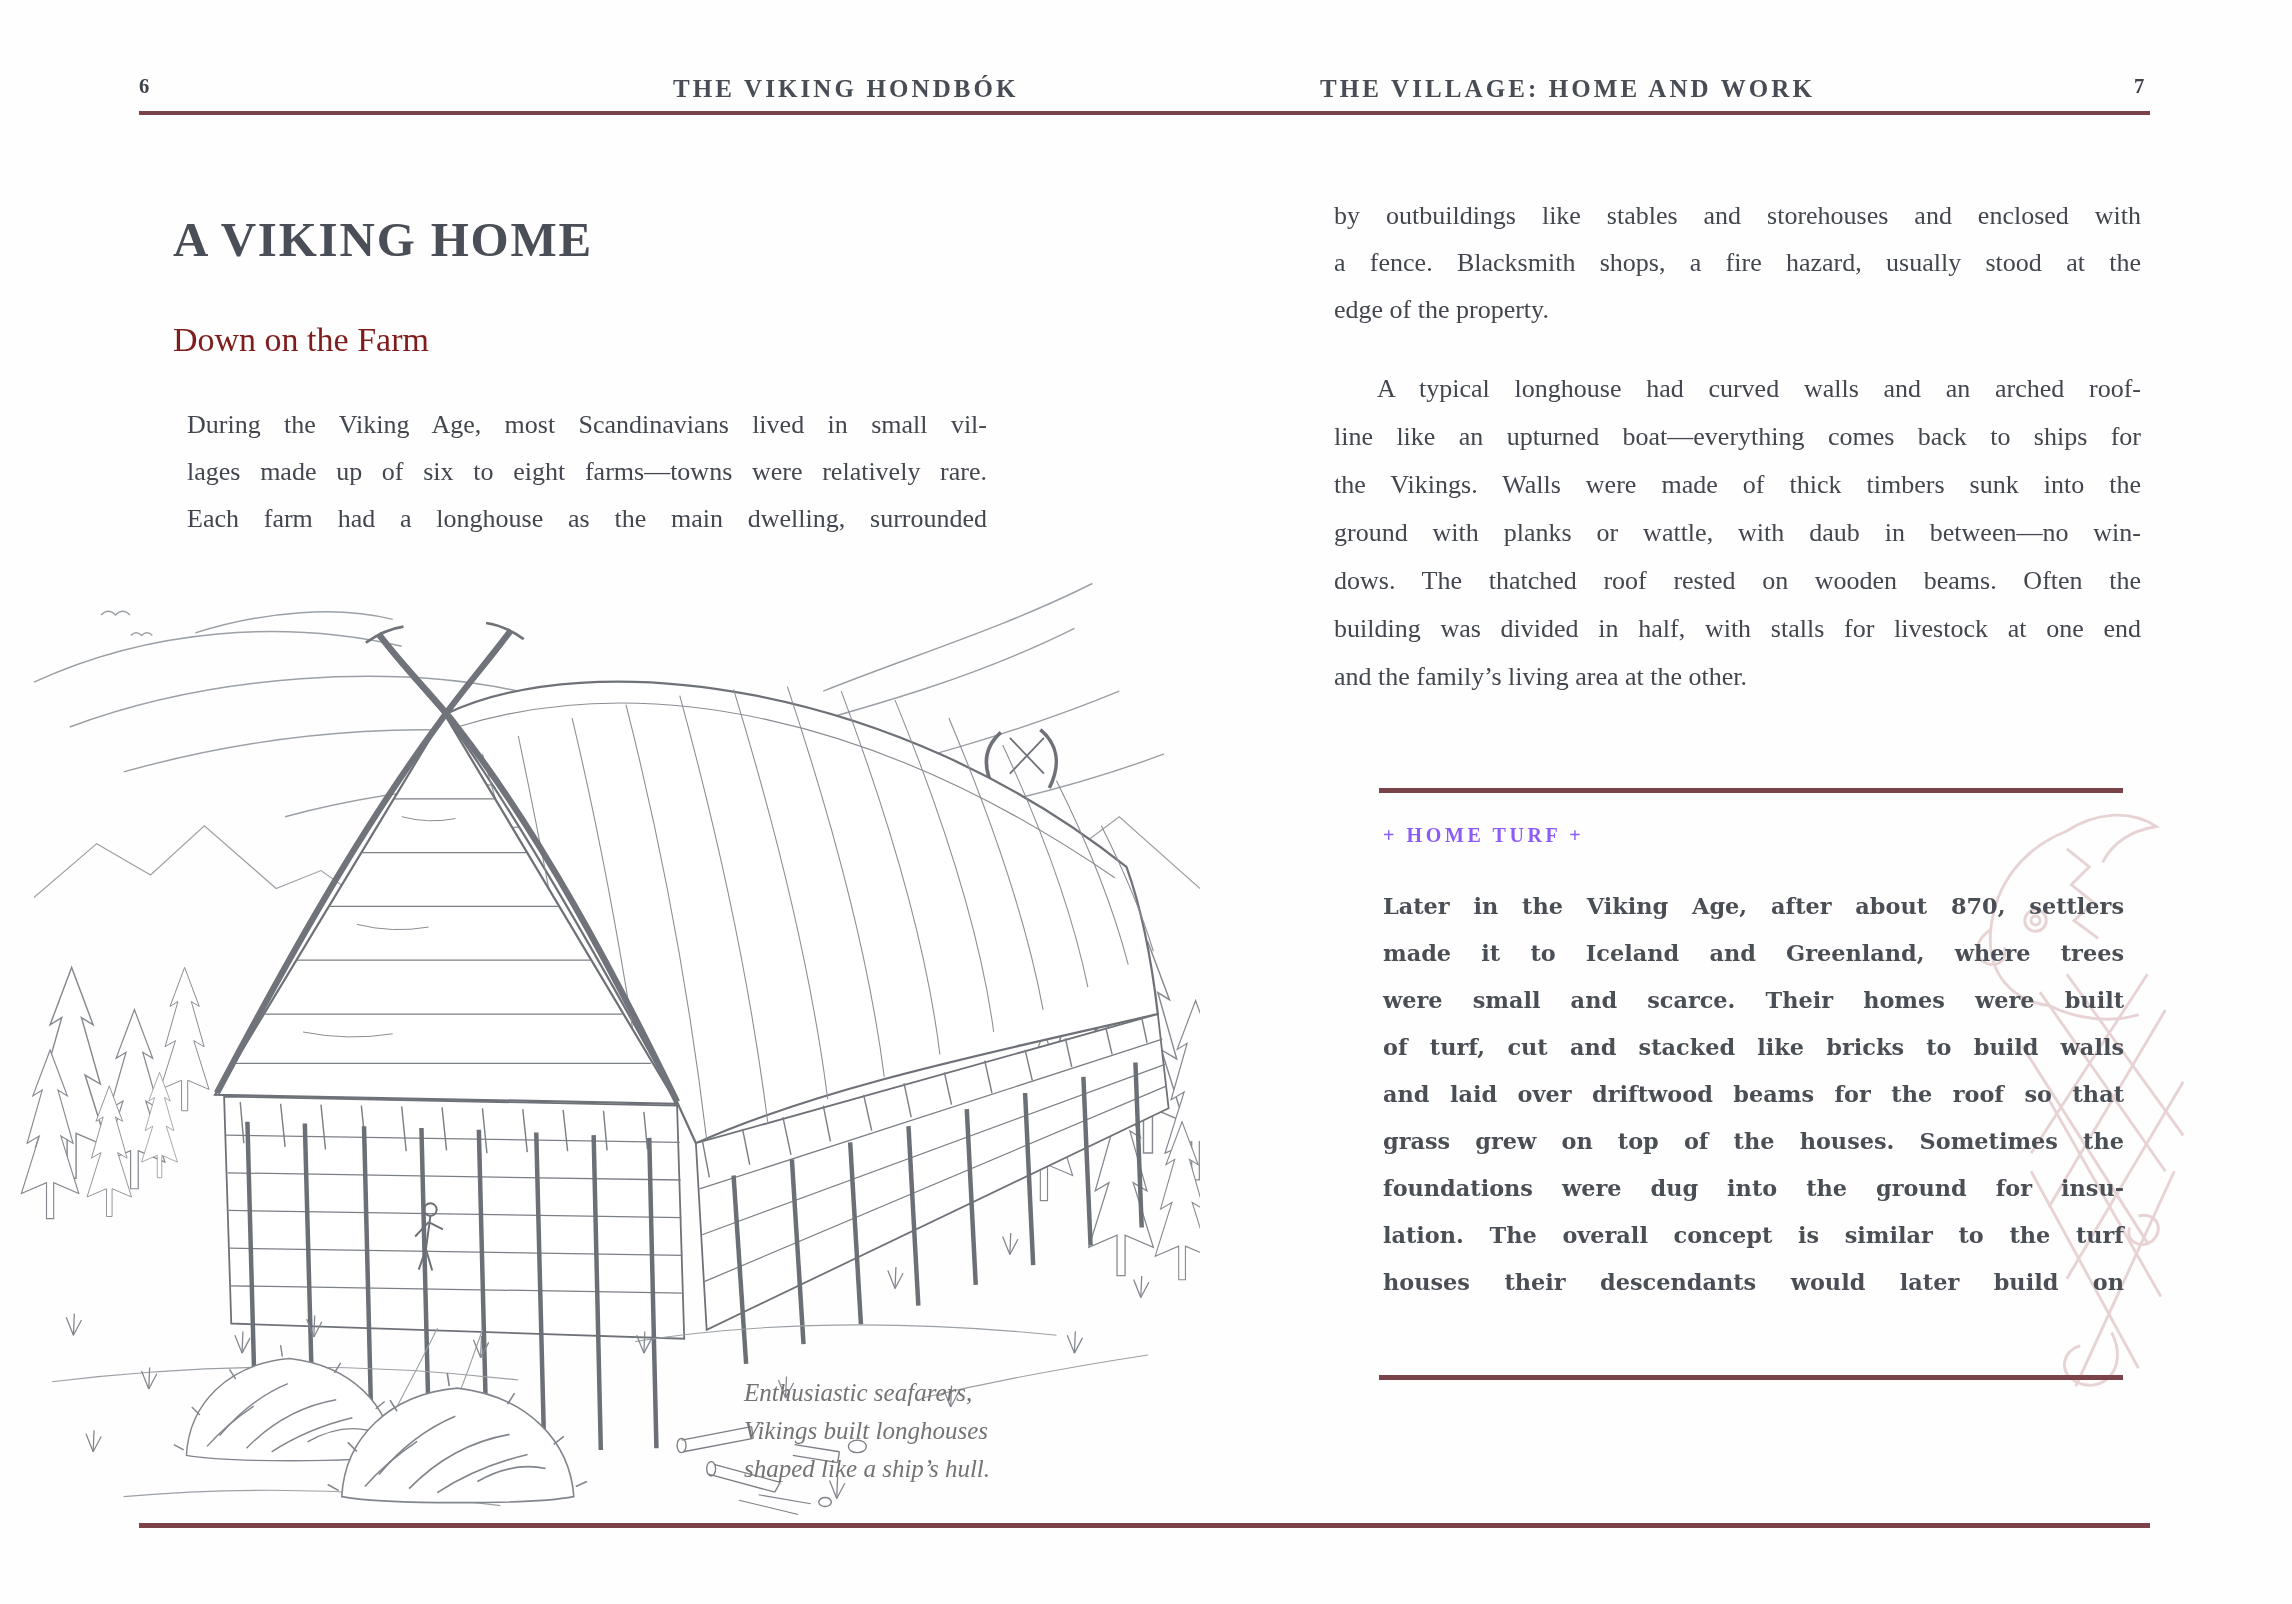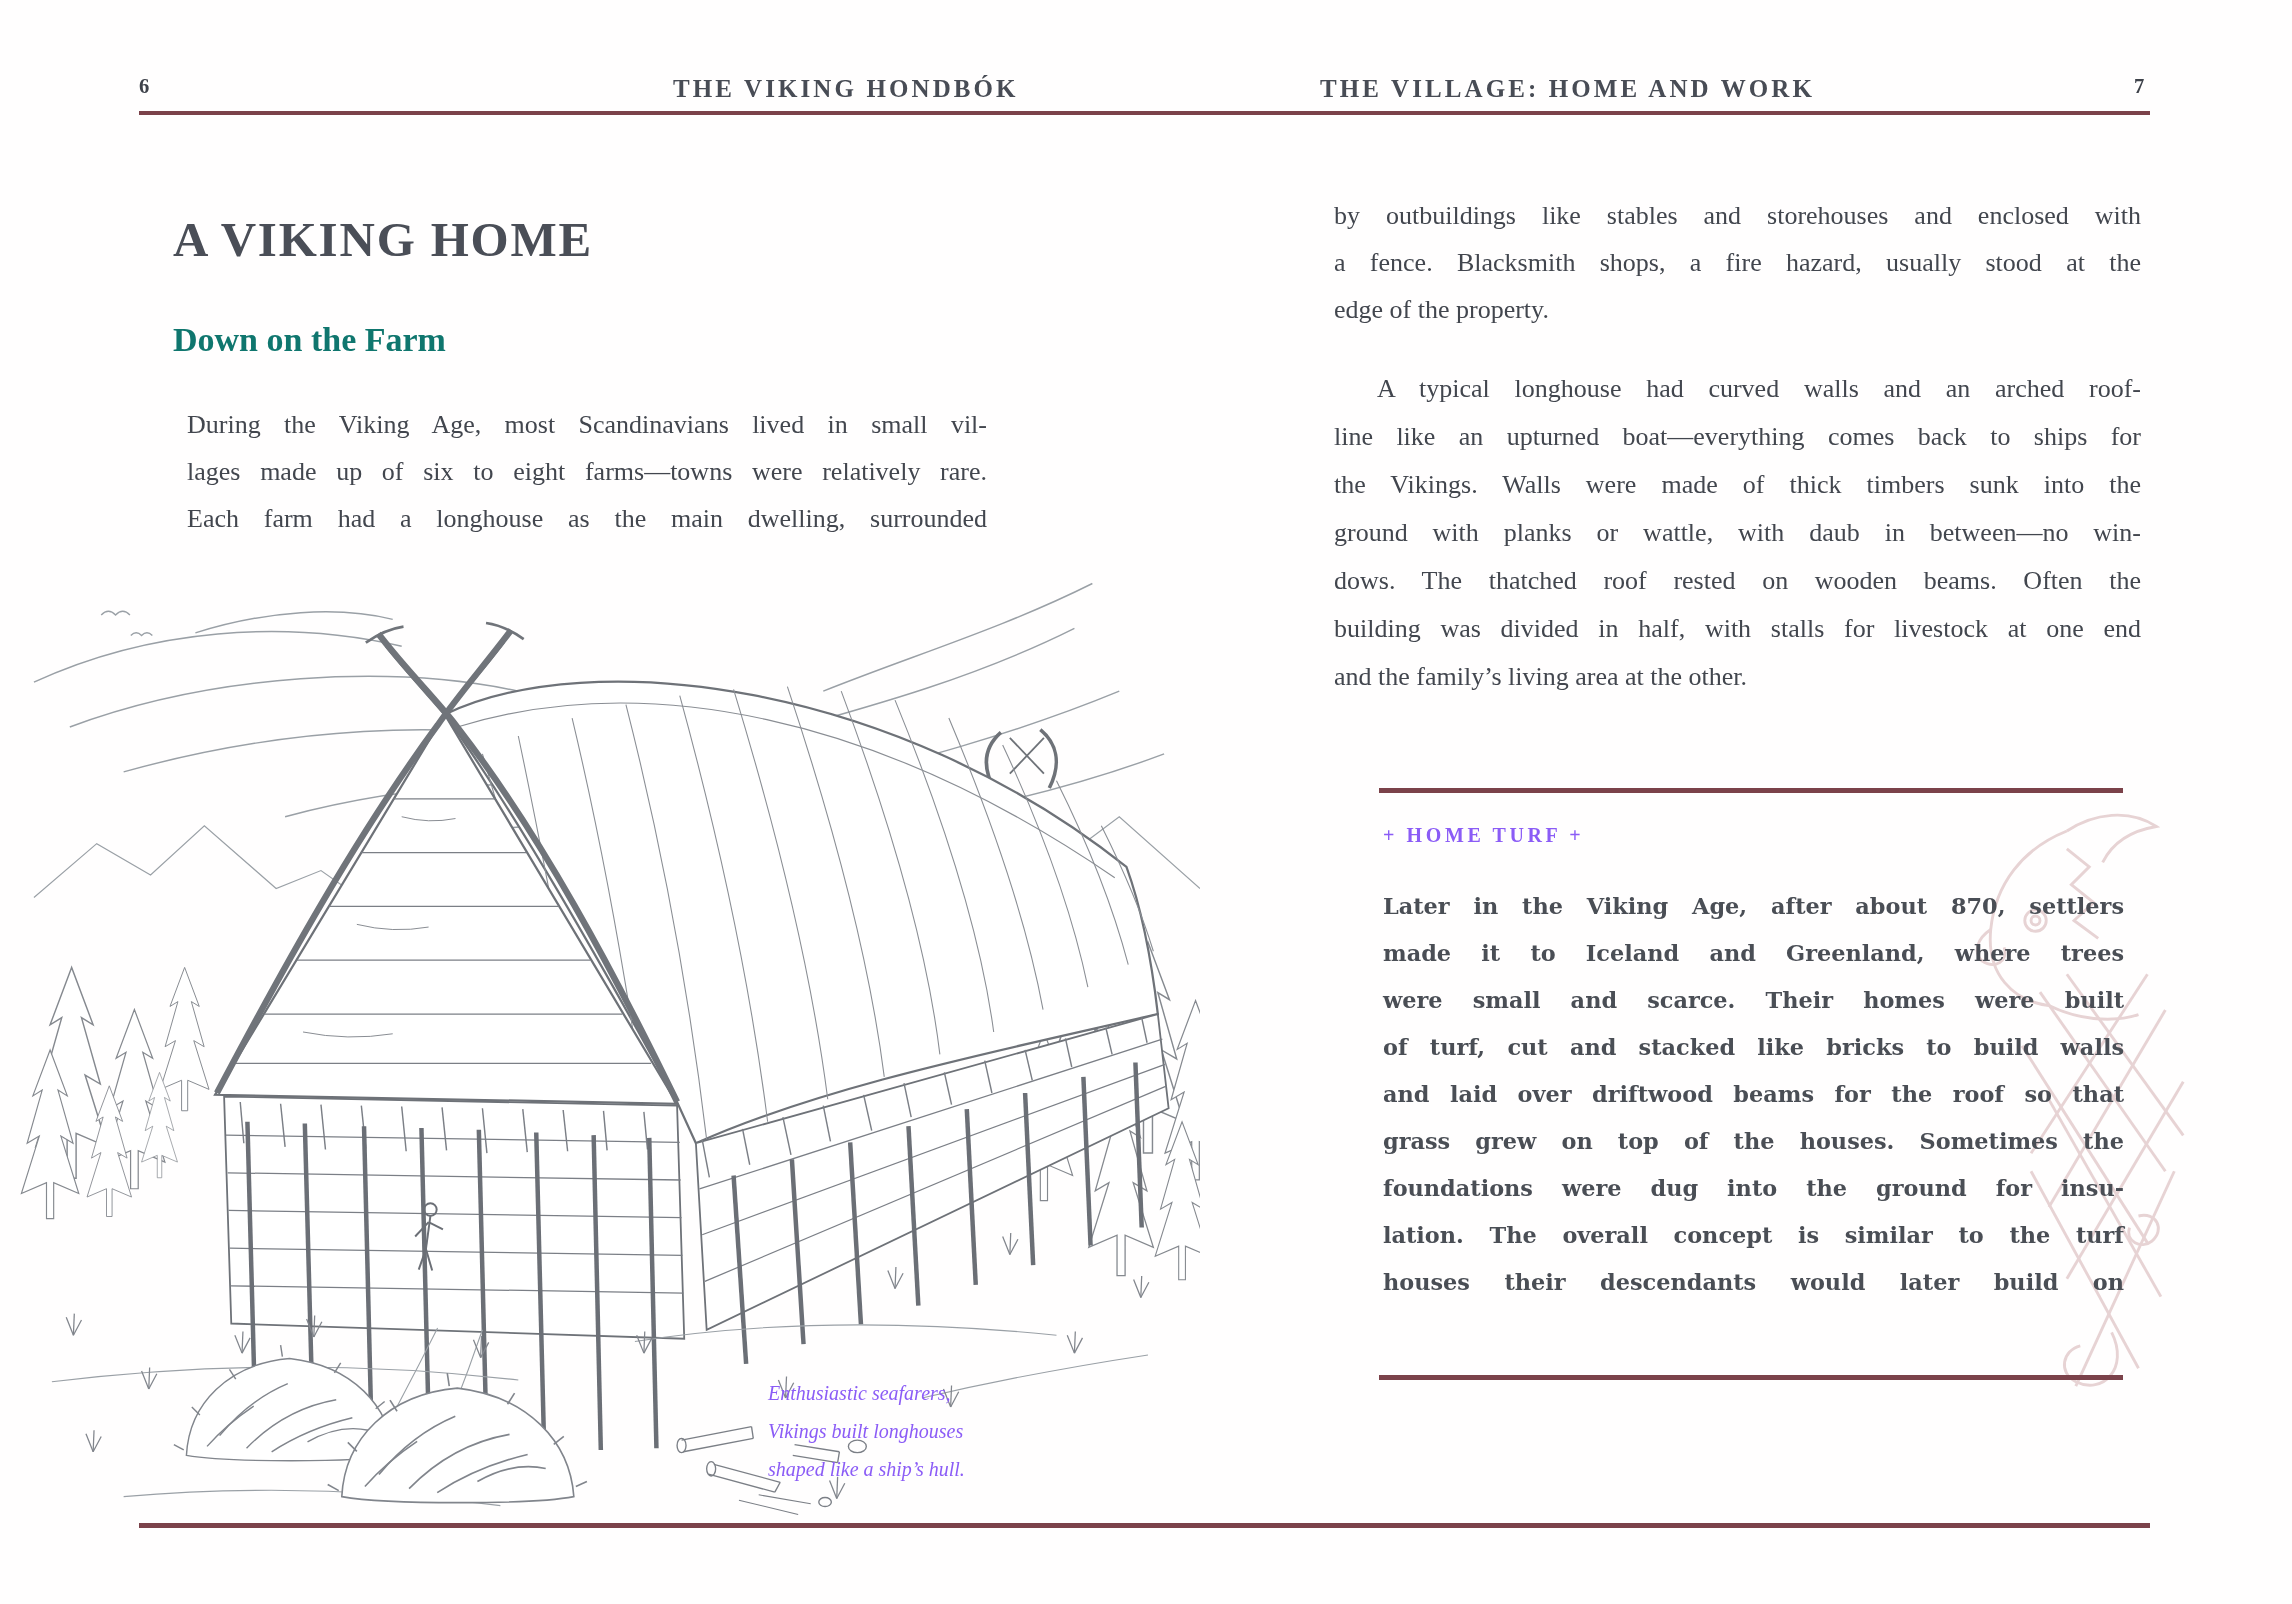--- a/index.html
+++ b/index.html
@@ -9,29 +9,29 @@
   .runhead{position:absolute;top:75px;font-size:25px;font-weight:bold;letter-spacing:3.1px;
            color:#484c55;white-space:nowrap;}
   .pagenum{position:absolute;top:75px;font-size:20.6px;font-weight:bold;color:#3e424a;}
   .rule{position:absolute;background:#7b424a;}
   .rule-top{left:139px;top:111px;width:2011px;height:3.6px;}
   .rule-bottom{left:139px;top:1523px;width:2011px;height:4.5px;}
 
   
   .title{position:absolute;left:173px;top:201px;font-size:49px;font-weight:bold;
          letter-spacing:1.8px;color:#4a4e57;white-space:nowrap;margin-top:10px;}
-  .subtitle{position:absolute;left:173px;top:321px;font-size:34px;font-weight:bold;
-            color:#0f766e;white-space:nowrap;}
+  .subtitle{position:absolute;left:173px;top:321px;font-size:34px;font-weight:normal;
+            color:#7f1d1d;white-space:nowrap;}
   .bodyblock{position:absolute;color:#42464e;font-size:26px;}
   .intro{left:187px;top:401px;width:800px;line-height:47px;}
   .jline{text-align:justify;text-align-last:justify;}
   .jline.last{text-align-last:left;}
   .illus{position:absolute;left:16px;top:546px;width:1184px;height:972px;}
-  .caption{position:absolute;left:768px;top:1374px;font-size:20px;font-style:italic;
-           line-height:38px;color:#8b5cf6;}
+  .caption{position:absolute;left:744px;top:1374px;font-size:25px;font-style:italic;
+           line-height:38px;color:#737373;}
 
   
   .para1{left:1334px;top:192px;width:807px;line-height:47px;}
   .para2{left:1334px;top:365px;width:807px;line-height:48px;}
   .para2 .jline:first-child{text-indent:43px;}
 
   
   .sb-rule-top{left:1379px;top:788px;width:744px;height:5.4px;}
   .sb-rule-bottom{left:1379px;top:1375px;width:744px;height:5.4px;}
   .sb-heading{position:absolute;left:1383px;top:824px;font-size:20px;font-weight:bold;

